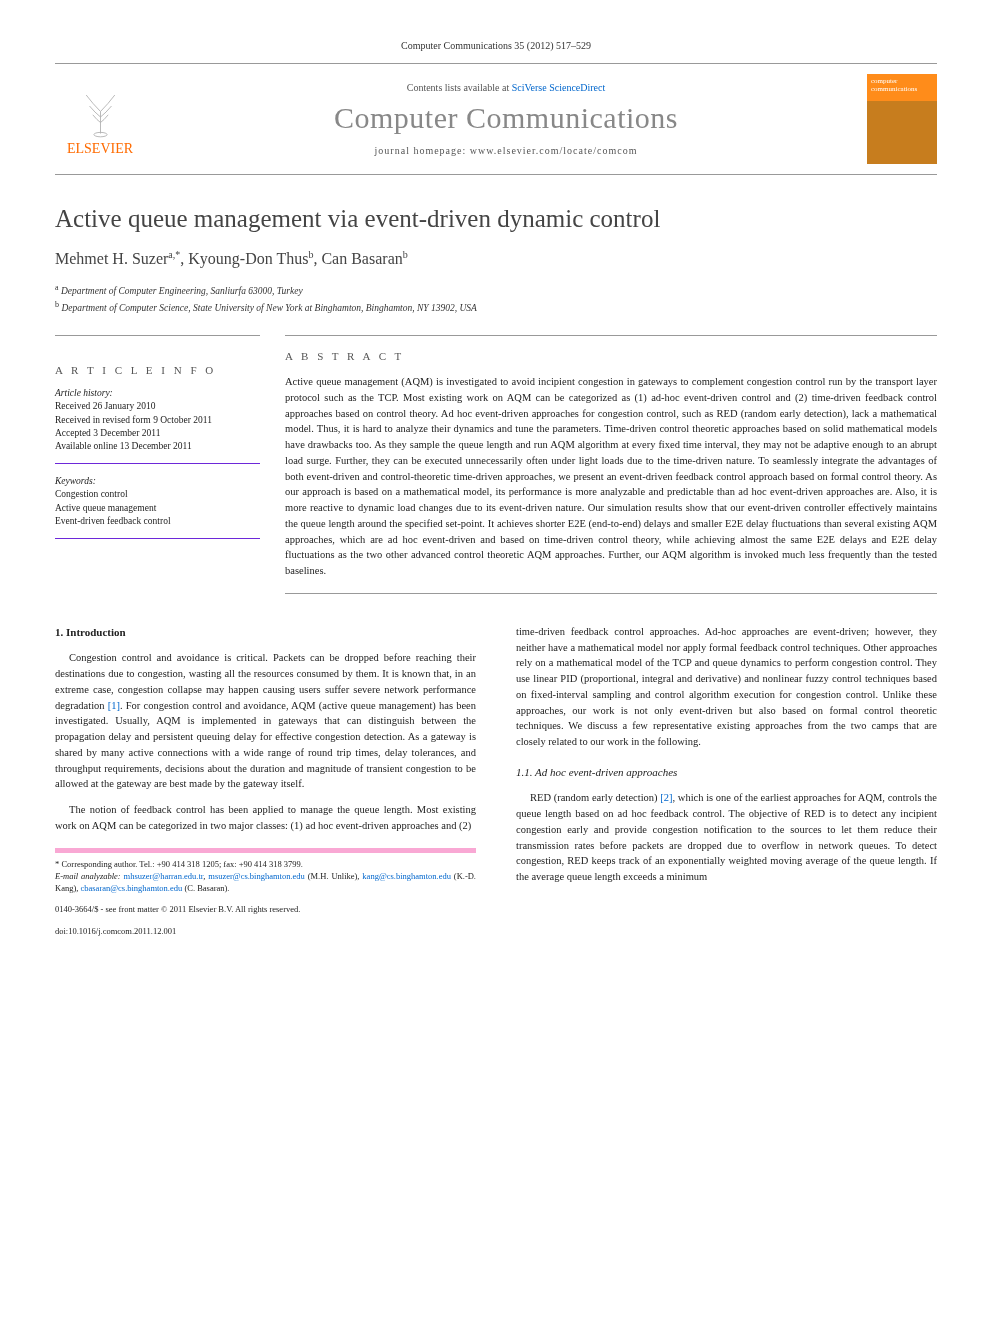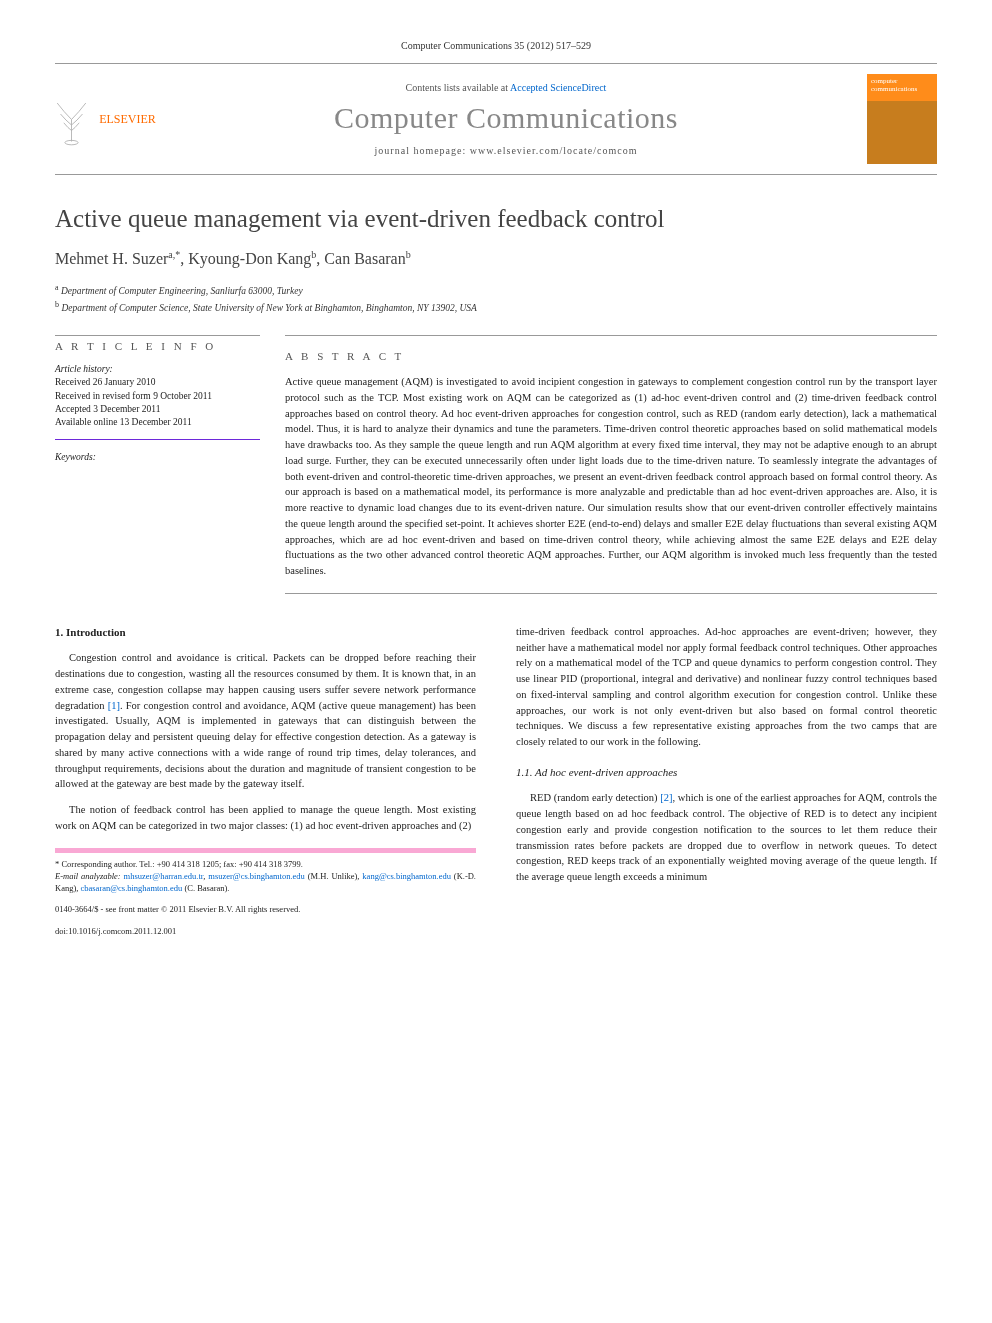--- a/index.html
+++ b/index.html
@@ -23,24 +23,24 @@
       display: flex;
       align-items: center;
       padding: 10px 0;
       margin-bottom: 30px;
       position: relative;
     }
     .elsevier-logo {
       width: 90px;
       height: 90px;
       display: flex;
-      flex-direction: row;
+      flex-direction: column;
       align-items: center;
       justify-content: center;
-      font-size: 12px;
+      font-size: 14px;
       color: #ff6b00;
     }
     .elsevier-tree {
       width: 60px;
       height: 60px;
       border-radius: 4px;
       display: flex;
       align-items: center;
       justify-content: center;
     }
@@ -102,21 +102,21 @@
     .affiliations sup { font-style: normal; font-size: 8px; }
     .info-abstract {
       display: flex;
       gap: 25px;
       margin-bottom: 30px;
     }
     .article-info {
       width: 205px;
       flex-shrink: 0;
       border-top: 1px solid #999;
-      padding-top: 4px;
+      padding-top: 28px;
     }
     .info-heading {
       font-size: 11px;
       letter-spacing: 3px;
       color: #555;
       margin-bottom: 12px;
     }
     .info-subhead {
       font-size: 9.5px;
       font-style: italic;
@@ -198,55 +198,58 @@
             <path d="M25 45 L25 25 M25 25 Q18 18 12 10 M25 25 Q32 18 38 10 M25 30 Q20 26 15 20 M25 30 Q30 26 35 20 M25 35 Q22 33 18 28 M25 35 Q28 33 32 28"></path>
             <ellipse cx="25" cy="46" rx="6" ry="2"></ellipse>
           </g>
         </svg>
     </div>
     <span>ELSEVIER</span>
   </div>
   <div class="masthead-center">
     <div class="contents-line">
       <span>Contents lists available at </span>
-      <a href="#">Accepted ScienceDirect</a>
+      <a href="#">SciVerse ScienceDirect</a>
     </div>
     <div class="journal-name">Computer Communications</div>
     <div class="journal-home">
       <span>journal homepage: </span>
       <span>www.elsevier.com/locate/comcom</span>
     </div>
   </div>
   <div class="journal-cover">
     <span style="line-height:1.1">computer communications</span>
   </div>
 </div>
 
-<h1 class="article-title">Active queue management via event-driven feedback control</h1>
+<h1 class="article-title">Active queue management via event-driven dynamic control</h1>
 
 <div class="authors">
   <span>Mehmet H. Suzer</span><sup><span>a,</span><span>*</span></sup>,
-  <span>Kyoung-Don Kang</span><sup>b</sup>,
+  <span>Kyoung-Don Thus</span><sup>b</sup>,
   <span>Can Basaran</span><sup>b</sup>
 </div>
 
 <div class="affiliations">
   <div><sup>a</sup> <span>Department of Computer Engineering, Sanliurfa 63000, Turkey</span></div>
   <div><sup>b</sup> <span>Department of Computer Science, State University of New York at Binghamton, Binghamton, NY 13902, USA</span></div>
 </div>
 
 <div class="info-abstract">
   <div class="article-info">
     <div class="info-heading">A R T I C L E   I N F O</div>
     <div class="info-subhead">Article history:</div>
     <div class="info-text info-text-border" style="white-space:pre-line">Received 26 January 2010
 Received in revised form 9 October 2011
 Accepted 3 December 2011
 Available online 13 December 2011</div>
     <div class="info-subhead">Keywords:</div>
+    <div class="info-text info-text-border" style="white-space:pre-line">Congestion control
+Active queue management
+Event-driven feedback control</div>
   </div>
   <div class="abstract-col">
     <div class="info-heading">A B S T R A C T</div>
     <div class="abstract-text">Active queue management (AQM) is investigated to avoid incipient congestion in gateways to complement congestion control run by the transport layer protocol such as the TCP. Most existing work on AQM can be categorized as (1) ad-hoc event-driven control and (2) time-driven feedback control approaches based on control theory. Ad hoc event-driven approaches for congestion control, such as RED (random early detection), lack a mathematical model. Thus, it is hard to analyze their dynamics and tune the parameters. Time-driven control theoretic approaches based on solid mathematical models have drawbacks too. As they sample the queue length and run AQM algorithm at every fixed time interval, they may not be adaptive enough to an abrupt load surge. Further, they can be executed unnecessarily often under light loads due to the time-driven nature. To seamlessly integrate the advantages of both event-driven and control-theoretic time-driven approaches, we present an event-driven feedback control approach based on formal control theory. As our approach is based on a mathematical model, its performance is more analyzable and predictable than ad hoc event-driven approaches are. Also, it is more reactive to dynamic load changes due to its event-driven nature. Our simulation results show that our event-driven controller effectively maintains the queue length around the specified set-point. It achieves shorter E2E (end-to-end) delays and smaller E2E delay fluctuations than several existing AQM approaches, which are ad hoc event-driven and based on time-driven control theory, while achieving almost the same E2E delays and E2E delay fluctuations as the two other advanced control theoretic AQM approaches. Further, our AQM algorithm is invoked much less frequently than the tested baselines.</div>
   </div>
 </div>
 
 <div class="body-columns">
   <div class="col">
     <div class="section-heading">1. Introduction</div>

